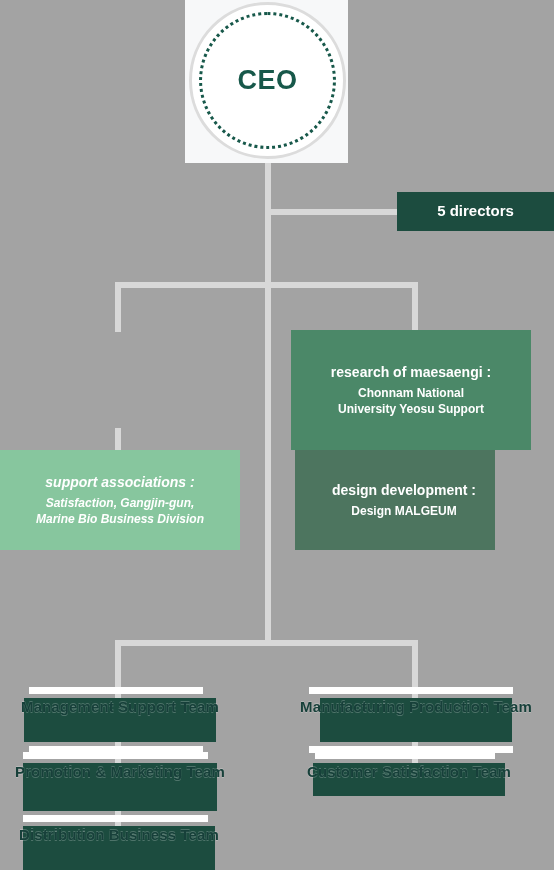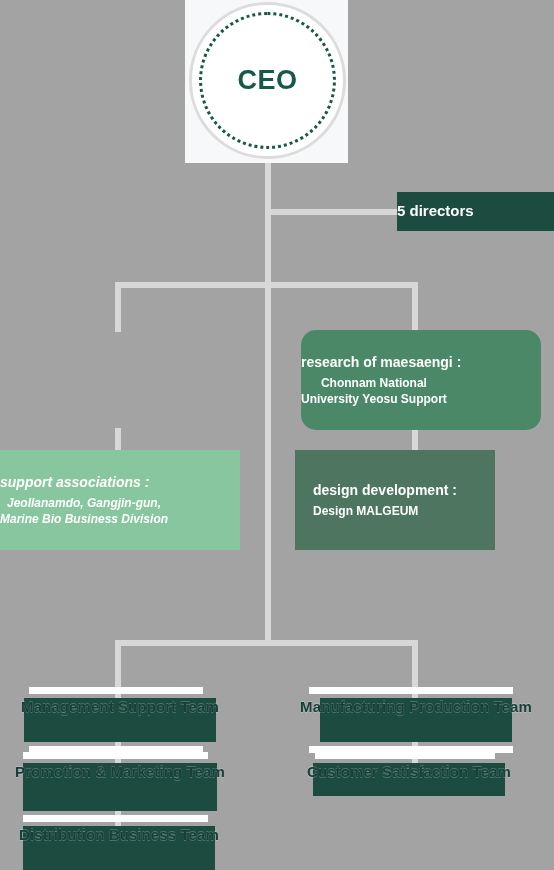--- a/index.html
+++ b/index.html
@@ -73,21 +73,21 @@
     letter-spacing: 0.5px;
     line-height: 1;
   }
 
   
   .box {
     position: absolute;
     box-sizing: border-box;
     display: flex;
     flex-direction: column;
-    align-items: flex-start;
+    align-items: center;
     justify-content: center;
     text-align: center;
     color: #ffffff;
     z-index: 5;
   }
   .box .title {
     font-size: 14px;
     font-weight: bold;
     line-height: 1.35;
   }
@@ -118,26 +118,25 @@
   }
   #box-support-associations {
     left: 0px;
     top: 450px;
     width: 240px;
     height: 100px;
     background: #87c69e;
     font-style: italic;
   }
   #box-research-maesaengi {
-    left: 301px;
+    left: 291px;
     top: 330px;
     width: 240px;
-    height: 100px;
+    height: 120px;
     background: #4b8868;
-    border-radius: 15px;
   }
   #box-design-development {
     left: 295px;
     top: 450px;
     width: 200px;
     height: 100px;
     background: #4d755f;
     padding-left: 18px;
   }
 
@@ -214,21 +213,21 @@
   <div class="conn v" style="left:412px; top:740px; height:25px;"></div>
 
   <div class="box" id="box-directors">
     <div class="title">5 directors</div>
   </div>
 
 
   <div class="box" id="box-support-associations">
     <div class="title">support associations :</div>
     <div class="sub">
-      <span>Jeollanamdo, Gangjin-gun,</span><br>
+      <span>Satisfaction, Gangjin-gun,</span><br>
       <span>Marine Bio Business Division</span>
     </div>
   </div>
 
   <div class="box" id="box-research-maesaengi">
     <div class="title">research of maesaengi :</div>
     <div class="sub">
       <span>Chonnam National</span><br>
       <span>University Yeosu Support</span>
     </div>

